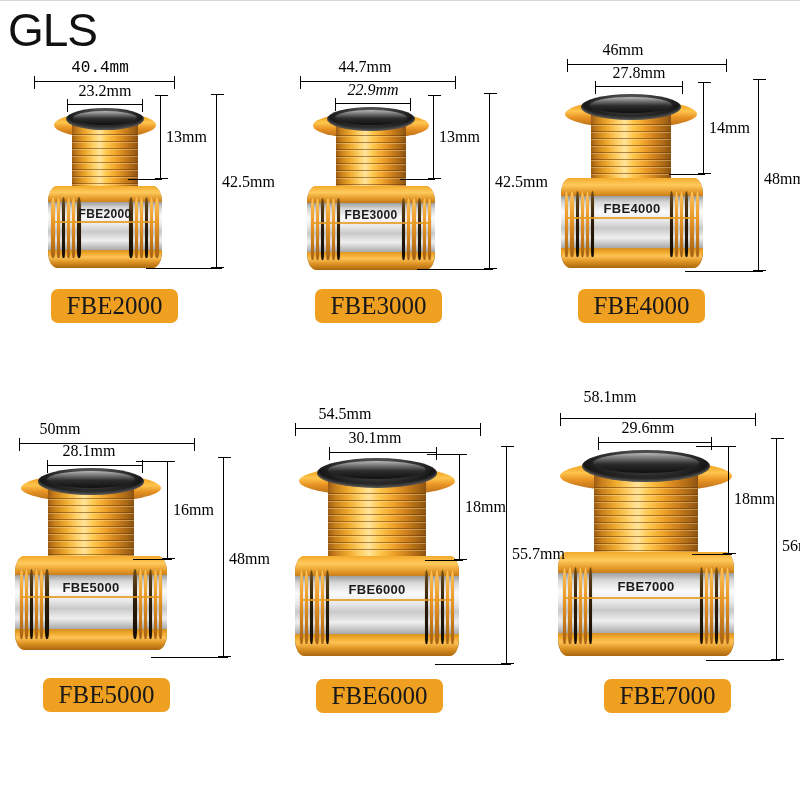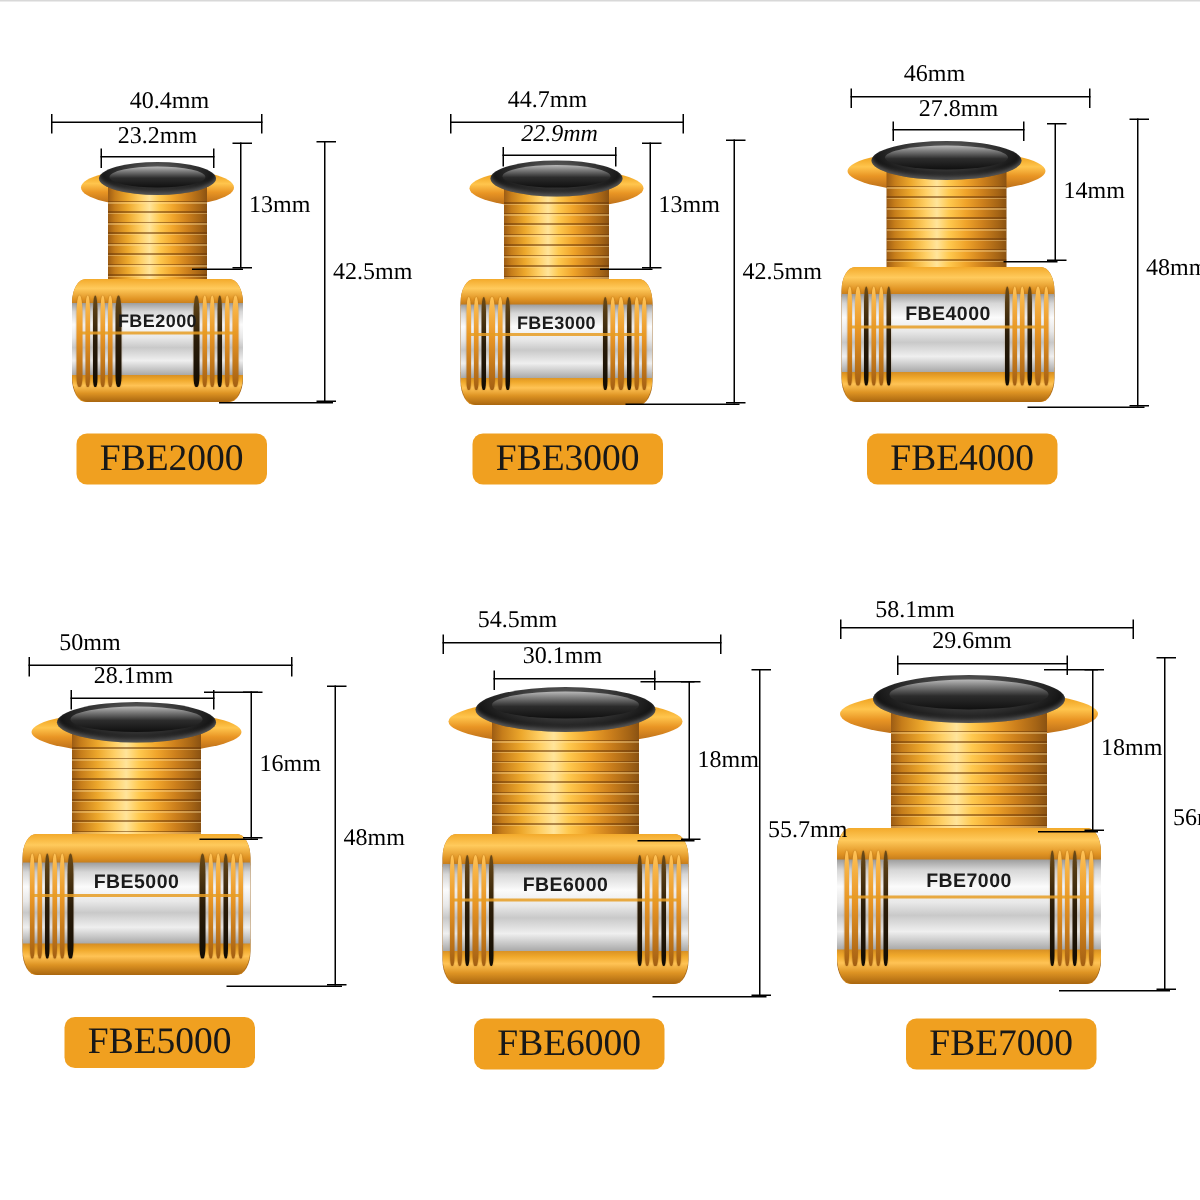--- a/index.html
+++ b/index.html
@@ -274,20 +274,21 @@
     line-height: 34px;
     height: 34px;
     white-space: nowrap;
   }
 </style>
 </head>
 <body>
 
 <div id="page">
 
+  <div class="brand">GLS</div>
 
   <div class="cell" style="left:20px; top:30px; width:250px; height:300px;">
 
     <div class="spool" style="left:20px; top:55px; width:130px; height:190px;">
       <div class="flange" style="left:14px; top:26px; width:102px; height:26px;"></div>
       <div class="rim" style="left:26px; top:22px; width:78px; height:22px;"></div>
       <div class="rim-inner" style="left:33px; top:25px; width:64px; height:14px;"></div>
       <div class="barrel" style="left:32px; top:36px; width:66px; height:72px;"></div>
       <div class="skirt" style="left:8px; top:100px; width:114px; height:82px;">
         <div class="skirt-top"></div>
@@ -308,21 +309,21 @@
             <div class="slot"></div>
           <div class="slot dark"></div>
             <div class="slot"></div>
             <div class="slot"></div>
         </div>
         <div class="skirt-label" style="font-size:12px;">FBE2000</div>
       </div>
     </div>
 
     <div class="dim-h" style="left:14px; top:50px; width:141px;"></div>
-    <div class="dim-label c" style="left:93px; top:29px;">40.4mm</div>
+    <div class="dim-label c" style="left:80px; top:29px;font-family:Liberation Mono, monospace;">40.4mm</div>
 
     <div class="dim-h" style="left:47px; top:73px; width:76px;"></div>
     <div class="dim-label c" style="left:85px; top:52px;">23.2mm</div>
 
     <div class="dim-v" style="left:140px; top:64px; height:84px;"></div>
     <div class="ext" style="left:108px; top:148px; width:34px;"></div>
     <div class="dim-label" style="left:146px; top:98px;">13mm</div>
 
     <div class="dim-v" style="left:196px; top:63px; height:174px;"></div>
     <div class="ext" style="left:126px; top:237px; width:76px;"></div>
@@ -555,21 +556,21 @@
             <div class="slot"></div>
           <div class="slot dark"></div>
             <div class="slot"></div>
             <div class="slot"></div>
         </div>
         <div class="skirt-label" style="font-size:13px;">FBE7000</div>
       </div>
     </div>
 
     <div class="dim-h" style="left:20px; top:52px; width:196px;"></div>
-    <div class="dim-label c" style="left:70px; top:33px;">58.1mm</div>
+    <div class="dim-label c" style="left:70px; top:23px;">58.1mm</div>
 
     <div class="dim-h" style="left:58px; top:76px; width:114px;"></div>
     <div class="dim-label c" style="left:108px; top:54px;">29.6mm</div>
 
     <div class="dim-v" style="left:188px; top:80px; height:108px;"></div>
     <div class="ext" style="left:156px; top:80px; width:36px;"></div>
     <div class="ext" style="left:152px; top:188px; width:40px;"></div>
     <div class="dim-label" style="left:194px; top:125px;">18mm</div>
 
     <div class="dim-v" style="left:236px; top:72px; height:222px;"></div>

